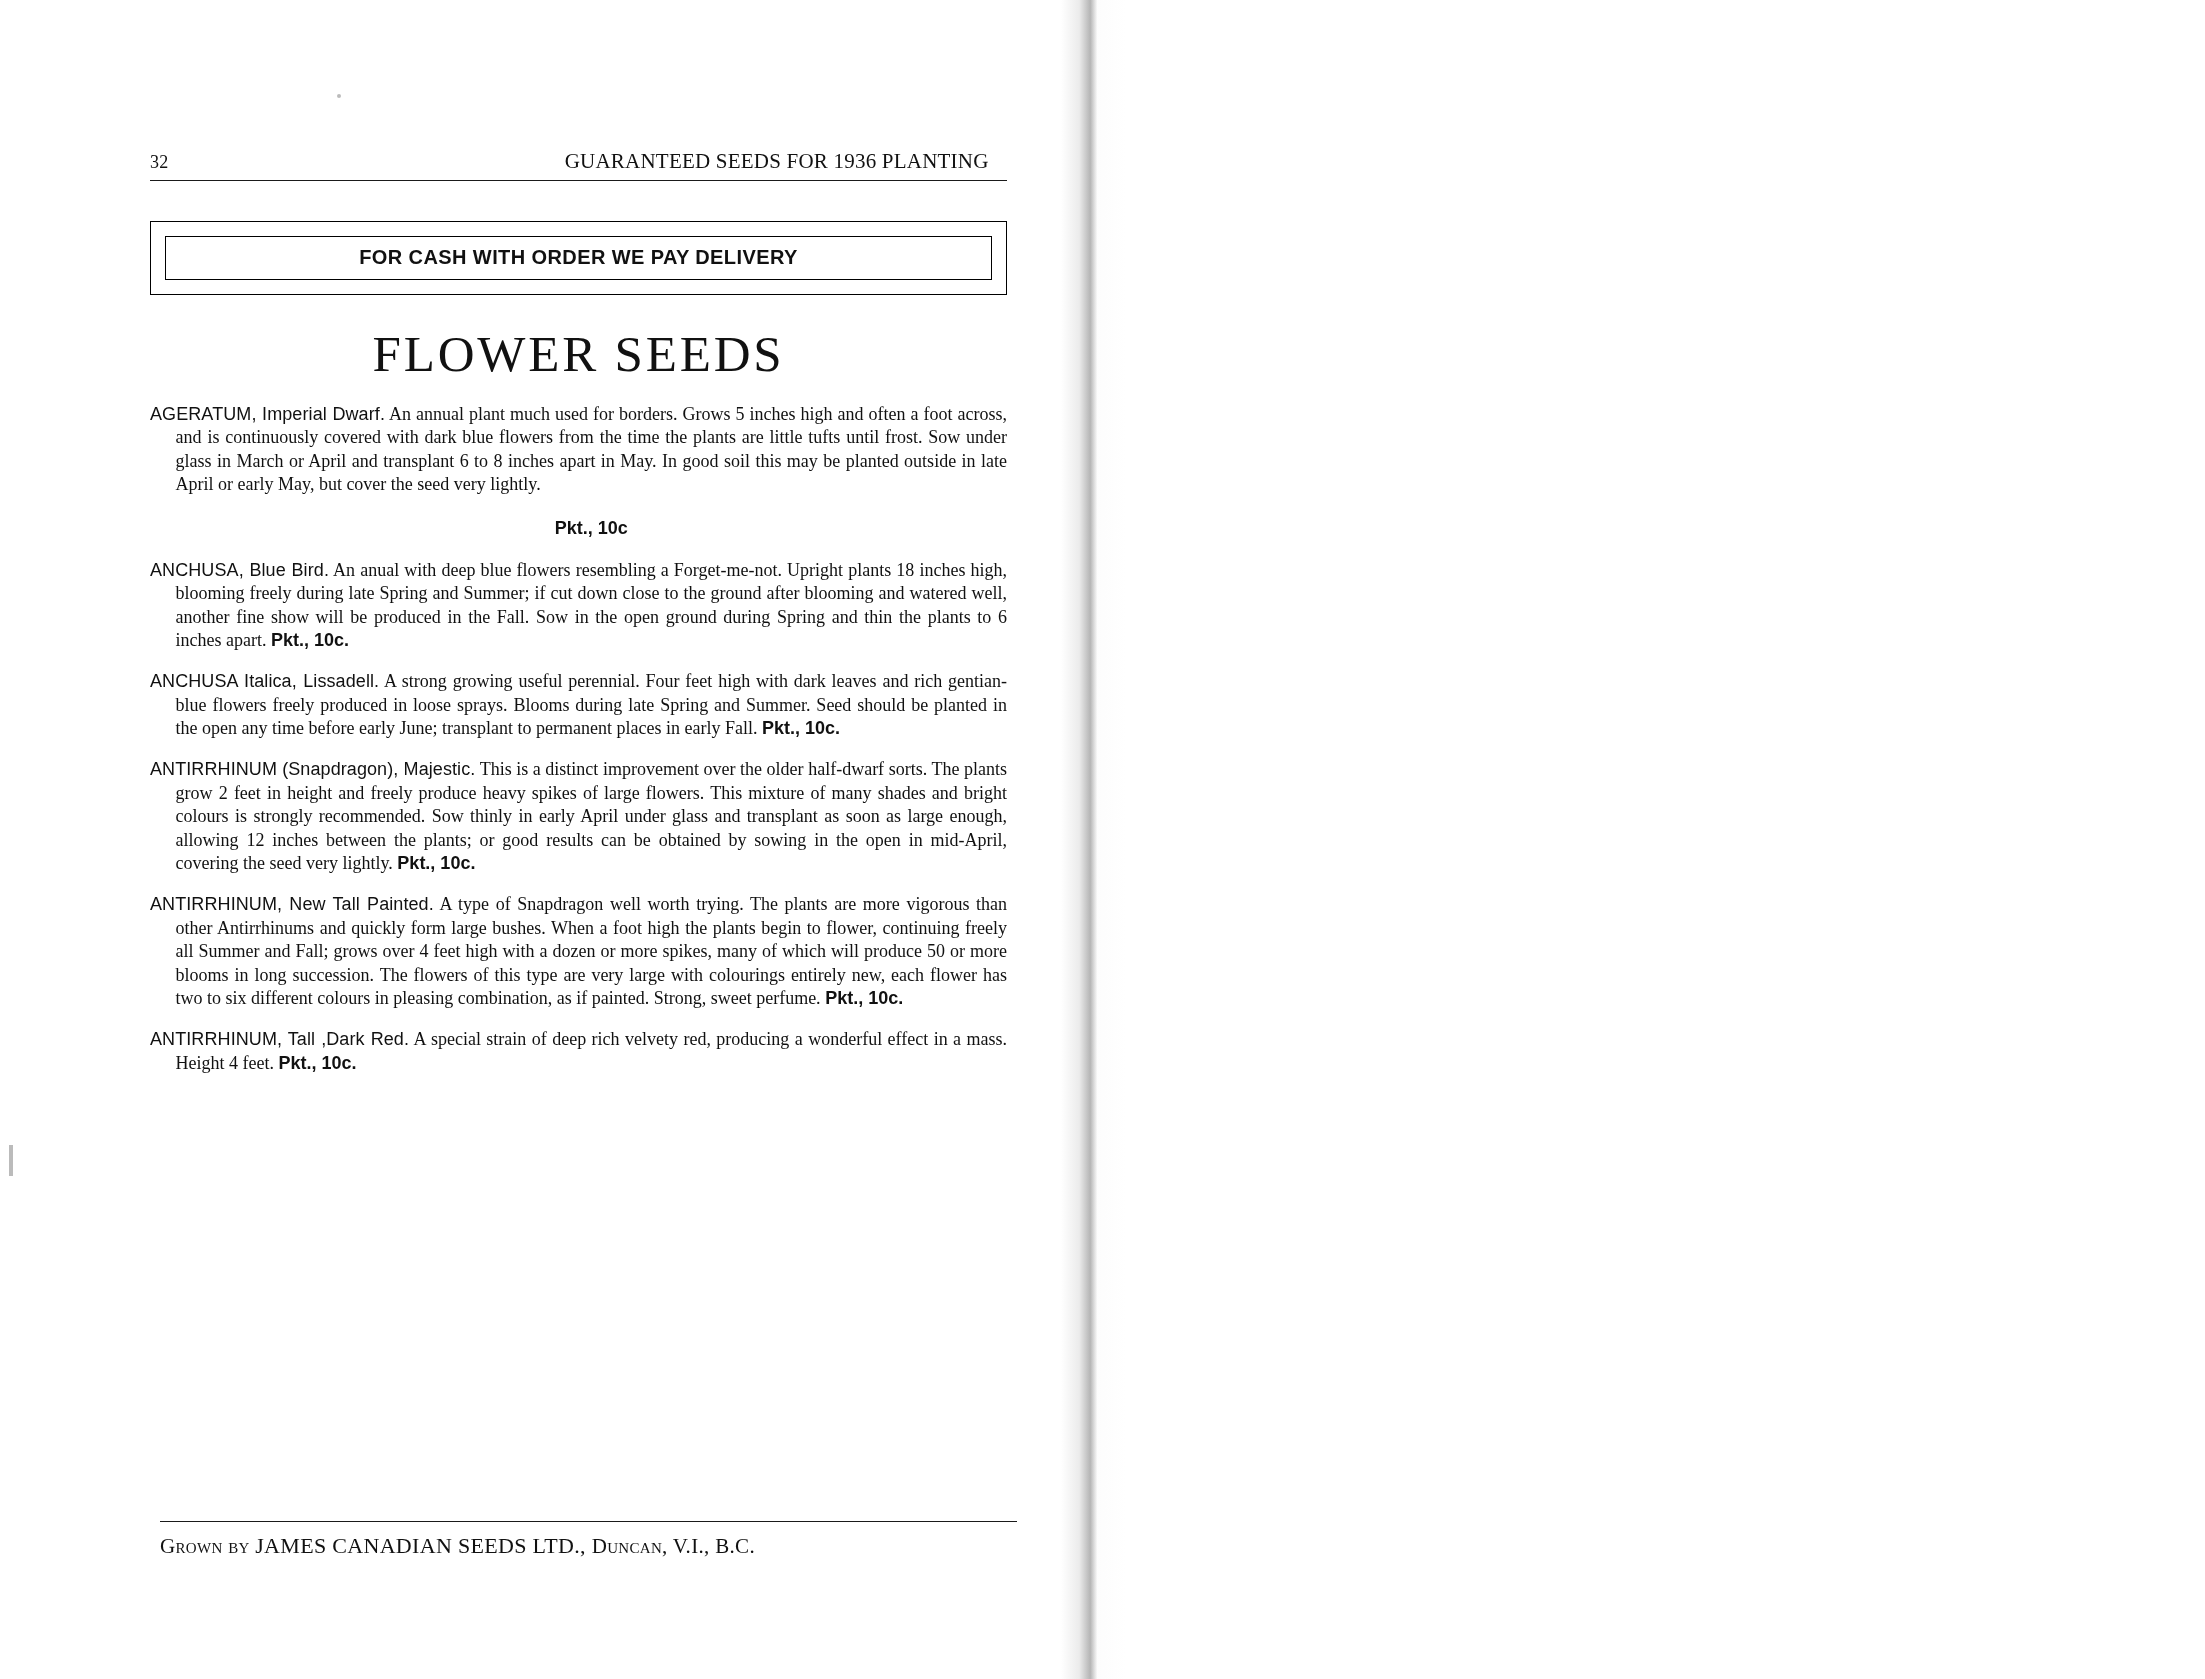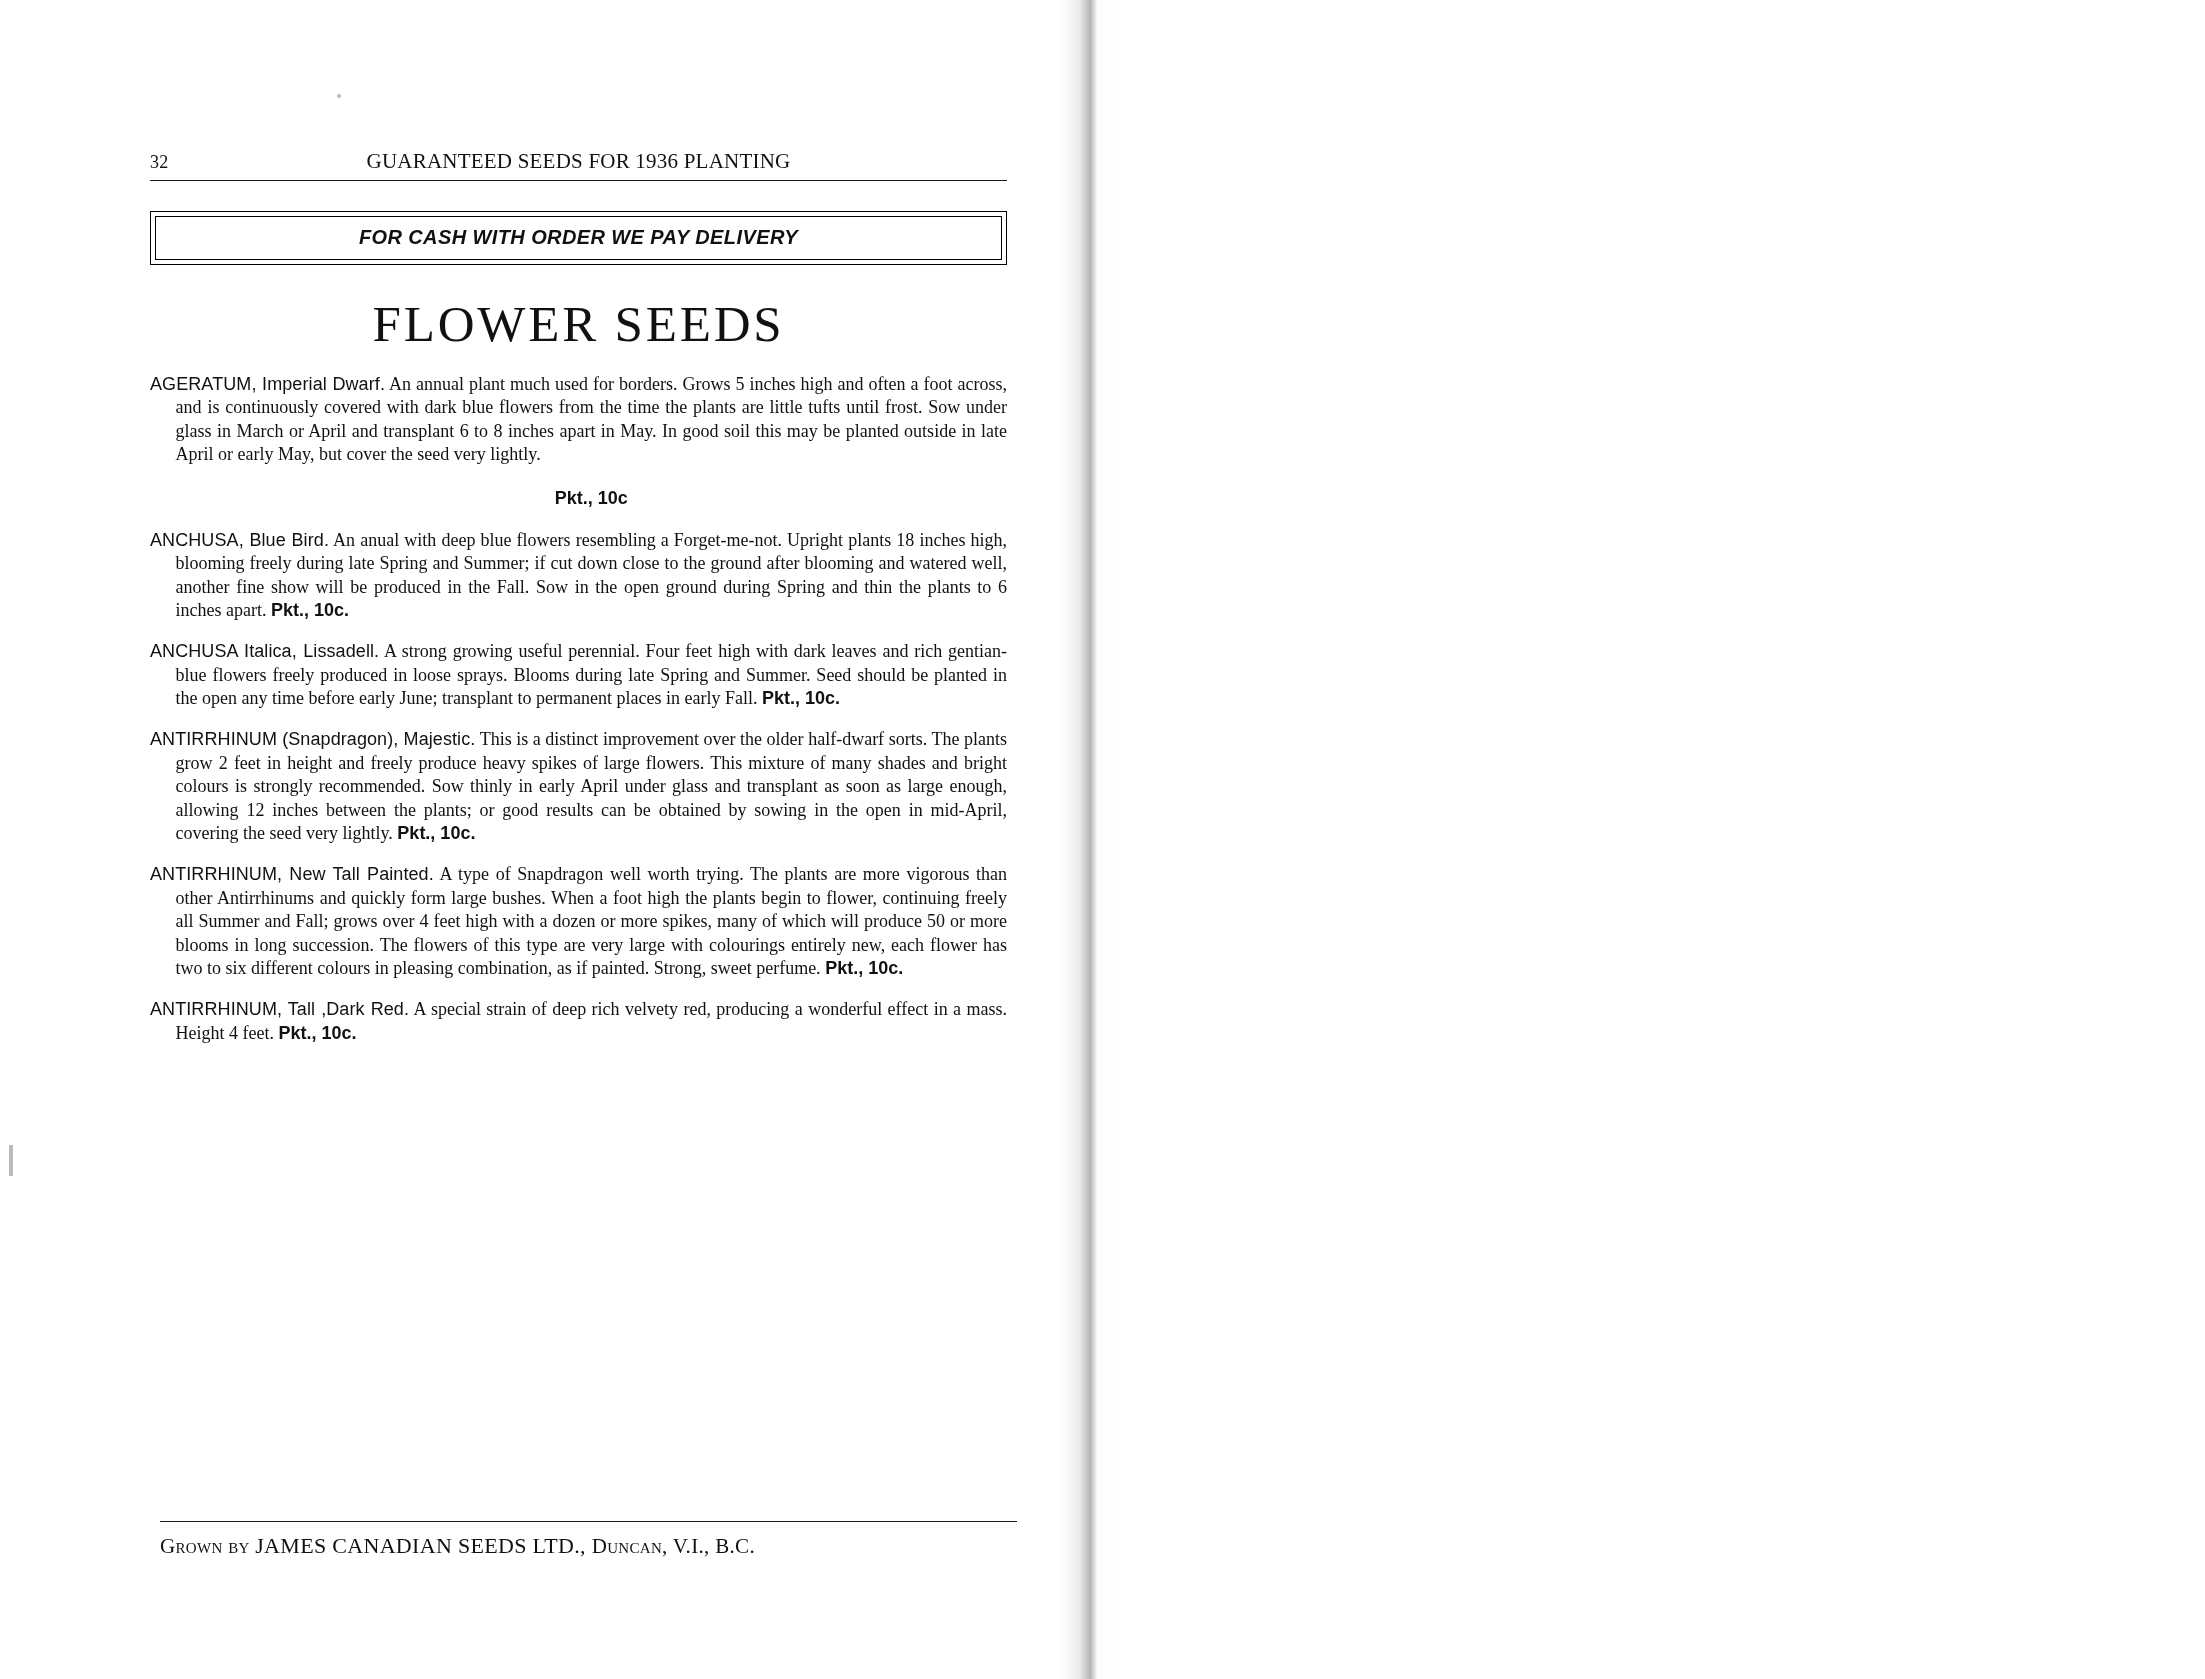--- a/index.html
+++ b/index.html
@@ -64,40 +64,39 @@
     font-variant: small-caps;
     letter-spacing: .02em;
   }
   .runhead .folio {
     font-size: 18px;
     font-family: "Liberation Serif", serif;
     font-variant: normal;
   }
   .runhead .title {
     flex: 1;
-    text-align: center;
+    text-align: right;
     font-size: 21px;
   }
   .rule {
     border: 0;
     border-top: 1.3px solid #1a1a1a;
     margin: 6px 0 0 0;
   }
   .rule-thin {
     border: 0;
     border-top: 1px solid #1a1a1a;
     margin: 0;
   }
 
   
   .banner-outer {
-    margin-top: 30px;
+    margin-top: 40px;
     border: 1.7px solid #000;
-    padding: 4px;
-    font-style: italic;
+    padding: 14px;
   }
   .banner-inner {
     border: 0.7px solid #000;
     text-align: center;
     padding: 8.8px 0 10px 0;
     font-family: "Liberation Sans", sans-serif;
     font-weight: bold;
     font-size: 20px;
     letter-spacing: .02em;
   }

